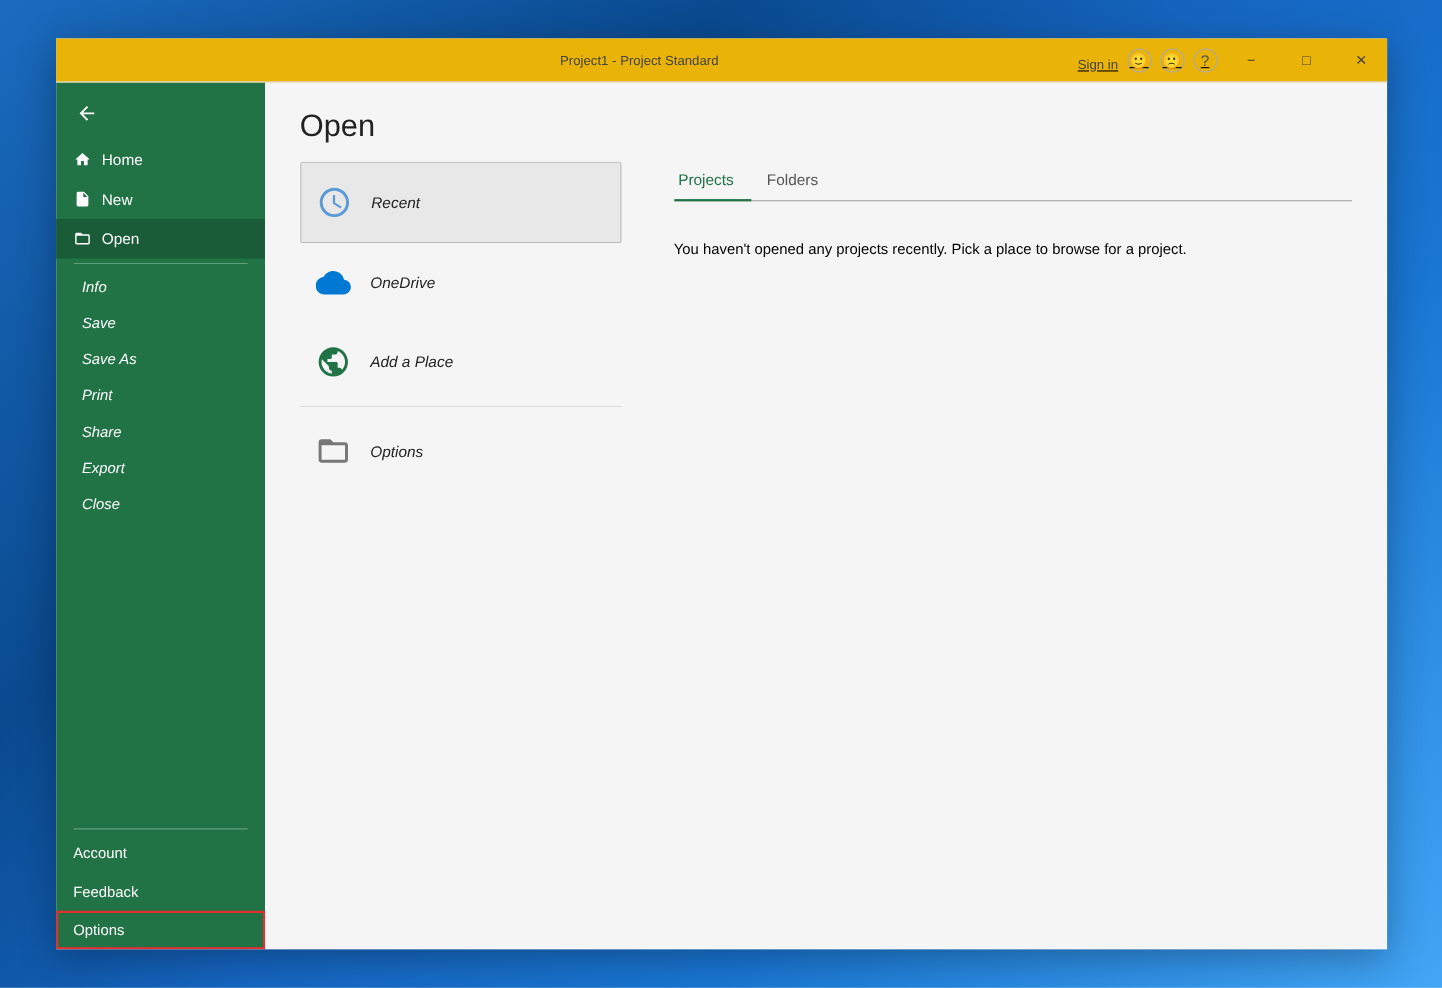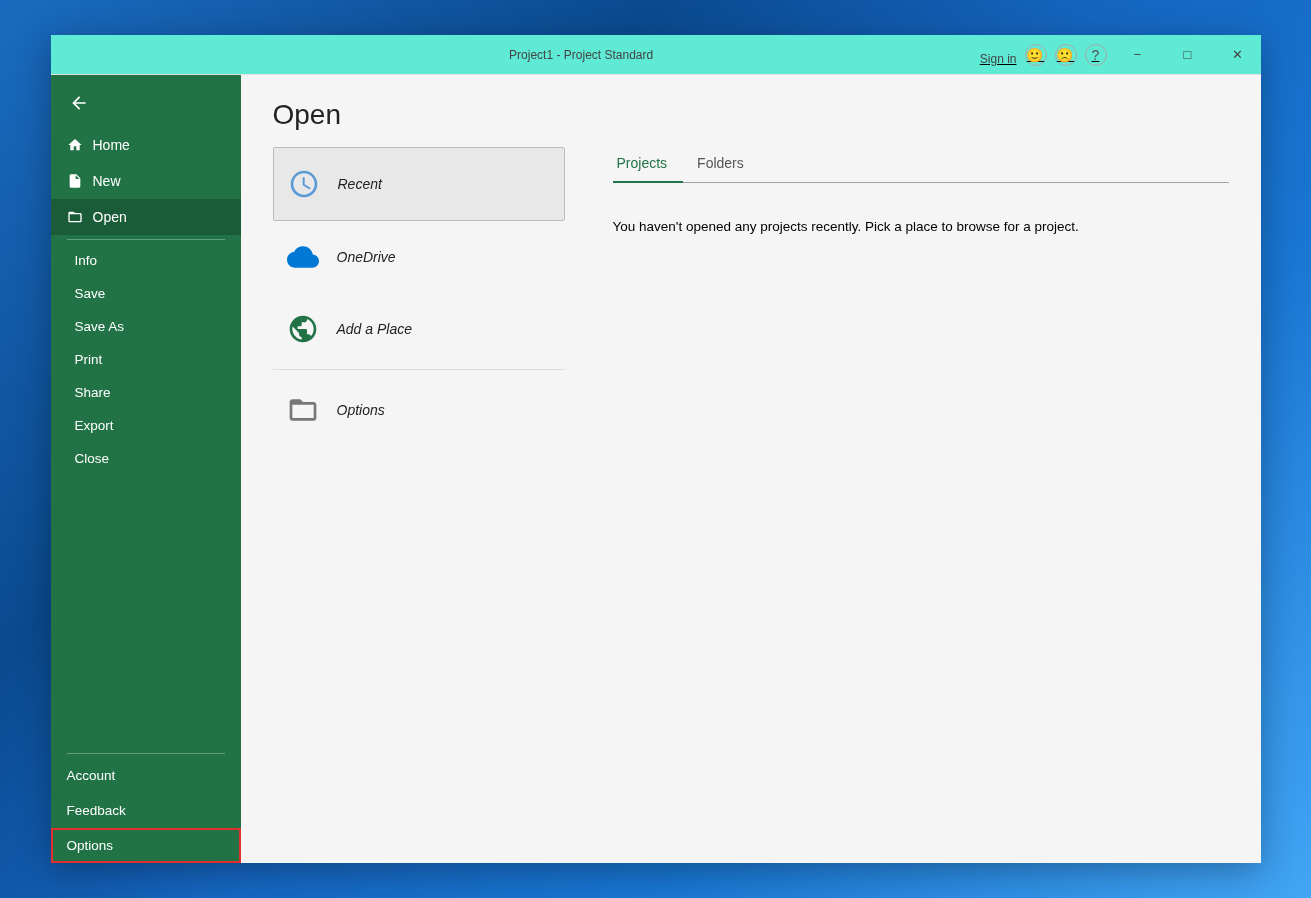--- a/index.html
+++ b/index.html
@@ -18,21 +18,21 @@
       height: 828px;
       background: #fff;
       display: flex;
       flex-direction: column;
       box-shadow: 0 8px 32px rgba(0,0,0,0.3);
       position: relative;
     }
     
     .title-bar {
       height: 40px;
-      background: #5eead4;
+      background: #eab308;
       display: flex;
       align-items: center;
       justify-content: space-between;
       padding: 0 0 0 12px;
       border-bottom: 1px solid #e0e0e0;
       flex-shrink: 0;
     }
     .title-bar-text {
       font-size: 12px;
       color: #444;
@@ -138,20 +138,21 @@
     .nav-separator {
       border: none;
       border-top: 1px solid rgba(255,255,255,0.3);
       margin: 4px 16px;
     }
     .nav-sub-item {
       padding: 9px 16px 9px 24px;
       color: #fff;
       font-size: 13.5px;
       cursor: pointer;
+      font-style: italic;
     }
     .sidebar-bottom {
       margin-top: auto;
     }
     .sidebar-bottom-separator {
       border: none;
       border-top: 1px solid rgba(255,255,255,0.3);
       margin: 4px 16px;
     }
     .nav-bottom-item {

